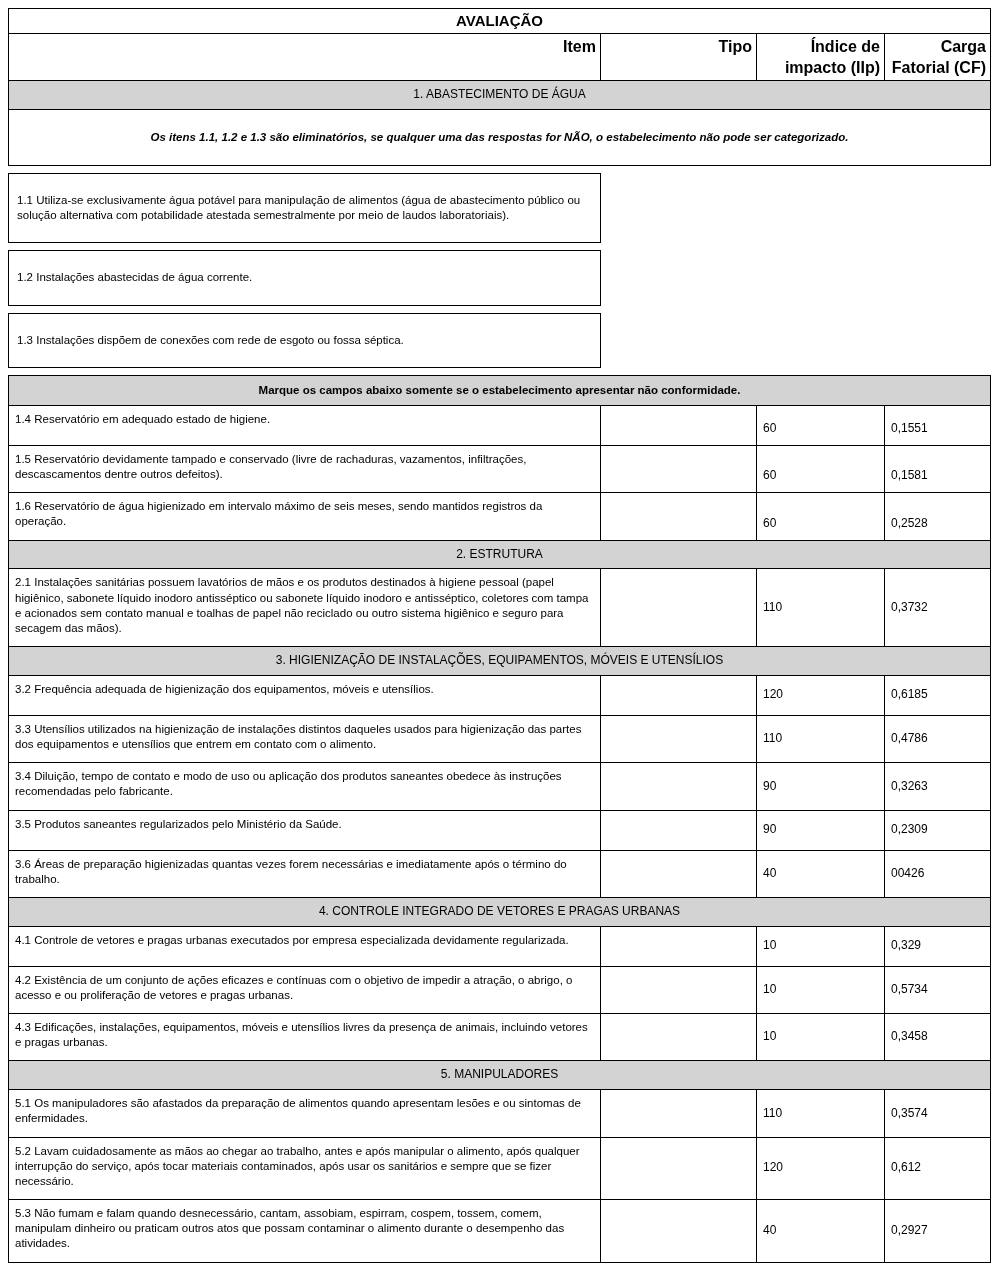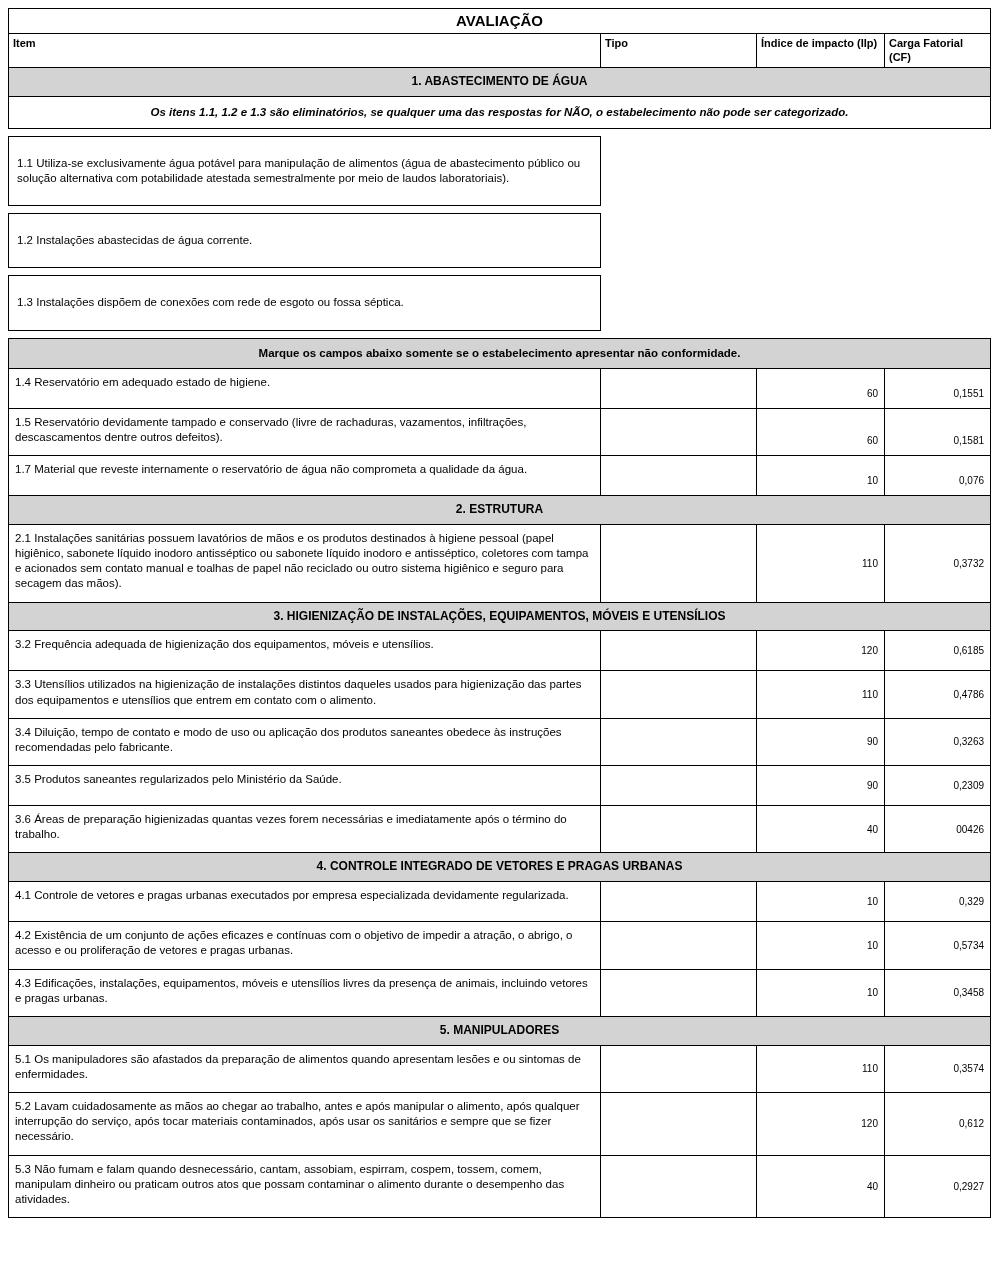--- a/index.html
+++ b/index.html
@@ -28,37 +28,37 @@
     word-wrap:break-word;
   }
   tr.title-row td{
     font-size:15px;
     font-weight:bold;
     text-align:center;
     padding:2px 4px;
   }
   tr.colhead td{
     font-weight:bold;
-    text-align:left;
-    font-size:11px;
+    text-align:right;
+    font-size:16px;
     padding:2px 4px;
   }
   td.section-cell{
     background:var(--section-bg);
-    font-weight:bold;
+    font-weight:normal;
     text-align:center;
     font-size:12px;
     padding:6px 4px;
   }
   td.note-cell{
     font-weight:bold;
     font-style:italic;
     text-align:center;
     font-size:11.5px;
-    padding:8px 12px;
+    padding:20px 12px;
   }
   td.notice-cell{
     background:var(--section-bg);
     font-weight:bold;
     text-align:center;
     font-size:11.5px;
     padding:7px 0;
   }
   tr.spacer td{
     border:none;
@@ -67,23 +67,23 @@
   }
   td.noborder{ border:none; }
   td.elim-item-cell{
     padding:19px 8px;
   }
   tr.r-item{ height:40px; }
   td.item-cell{
     padding:6px 8px 10px 6px;
   }
   td.val{
-    text-align:right;
+    text-align:left;
     vertical-align:middle;
-    font-size:10px;
+    font-size:12px;
   }
   td.val.low{
     vertical-align:bottom;
     padding-bottom:8px;
   }
 </style>
 </head>
 <body>
 
 <div class="sheet">
@@ -163,24 +163,24 @@
           <td class="val low">60</td>
           <td class="val low">0,1551</td>
         </tr>
         <tr class="r-item">
           <td class="item-cell">1.5 Reservatório devidamente tampado e conservado (livre de rachaduras, vazamentos, infiltrações, descascamentos dentre outros defeitos).</td>
           <td class="val"></td>
           <td class="val low">60</td>
           <td class="val low">0,1581</td>
         </tr>
         <tr class="r-item">
-          <td class="item-cell">1.7 Material que reveste internamente o reservatório de água não comprometa a qualidade da água.</td>
-          <td class="val"></td>
-          <td class="val low">10</td>
-          <td class="val low">0,076</td>
+          <td class="item-cell">1.6 Reservatório de água higienizado em intervalo máximo de seis meses, sendo mantidos registros da operação.</td>
+          <td class="val"></td>
+          <td class="val low">60</td>
+          <td class="val low">0,2528</td>
         </tr>
         <tr class="r-section">
           <td class="section-cell" colspan="4">2. ESTRUTURA</td>
         </tr>
         <tr class="r-item">
           <td class="item-cell">2.1 Instalações sanitárias possuem lavatórios de mãos e os produtos destinados à higiene pessoal (papel higiênico, sabonete líquido inodoro antisséptico ou sabonete líquido inodoro e antisséptico, coletores com tampa e acionados sem contato manual e toalhas de papel não reciclado ou outro sistema higiênico e seguro para secagem das mãos).</td>
           <td class="val"></td>
           <td class="val">110</td>
           <td class="val">0,3732</td>
         </tr>

